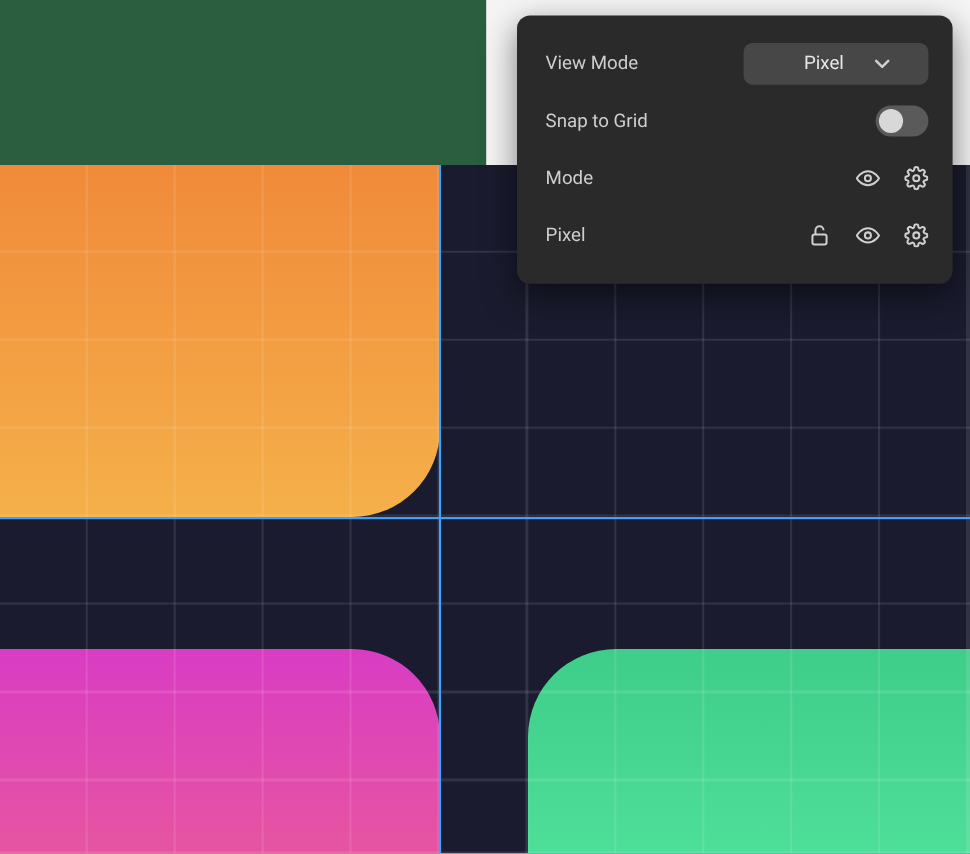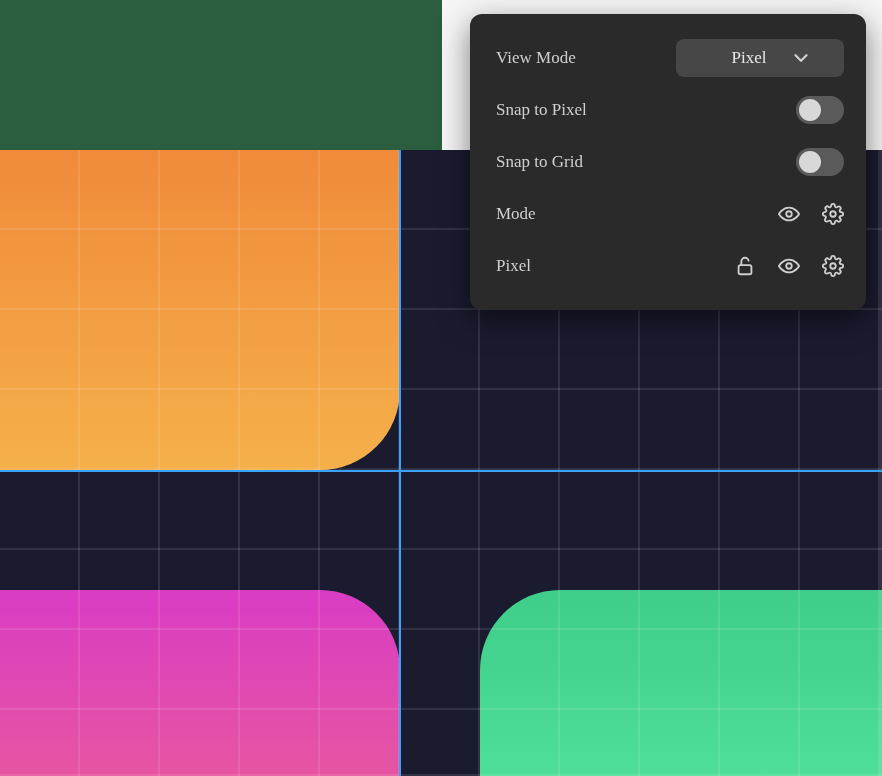--- a/index.html
+++ b/index.html
@@ -2,21 +2,20 @@
 <html><head>
 <meta charset="utf-8">
 <style>
   * { box-sizing: border-box; margin: 0; padding: 0; }
   html, body { width: 882px; height: 776px; overflow: hidden; background: #f5f5f5; font-family: -apple-system, BlinkMacSystemFont, "Segoe UI", Roboto, sans-serif; }
   
   .stage {
     position: relative;
     width: 774px;
     height: 776px;
-    font-family: Liberation Serif, serif;
   }
   
   .green-bg {
     position: absolute;
     top: 0;
     left: 0;
     width: 442px;
     height: 150px;
     background: #2a5e3f;
   }
@@ -196,24 +195,20 @@
         <span class="select-text">Pixel</span>
         <span class="icon">
           <svg viewBox="0 0 24 24" fill="none" stroke="currentColor" stroke-width="2.5" stroke-linecap="round" stroke-linejoin="round">
               <polyline points="6 9 12 15 18 9"></polyline>
             </svg>
         </span>
       </div>
     </div>
 
 
-    <div class="row">
-      <div class="row-label">Snap to Pixel</div>
-      <div class="toggle"></div>
-    </div>
 
     <div class="row">
       <div class="row-label">Snap to Grid</div>
       <div class="toggle"></div>
     </div>
 
     <div class="row">
       <div class="row-label">Mode</div>
       <div class="row-controls">
         <span class="icon-placeholder"></span>

